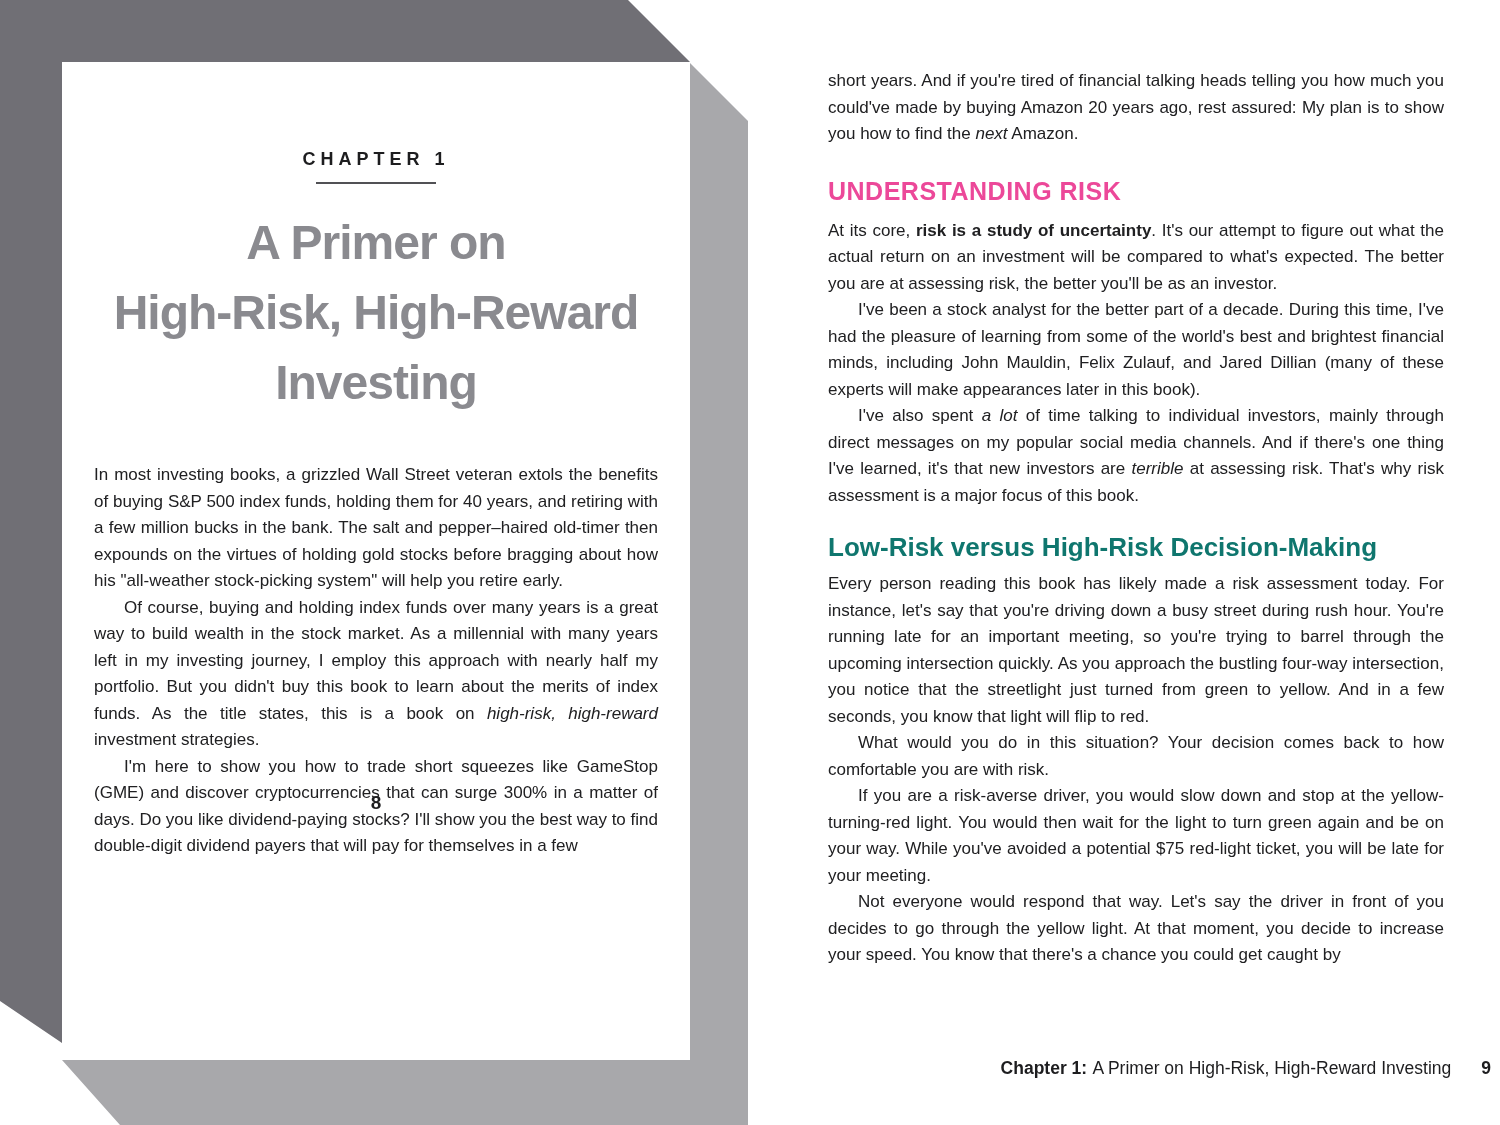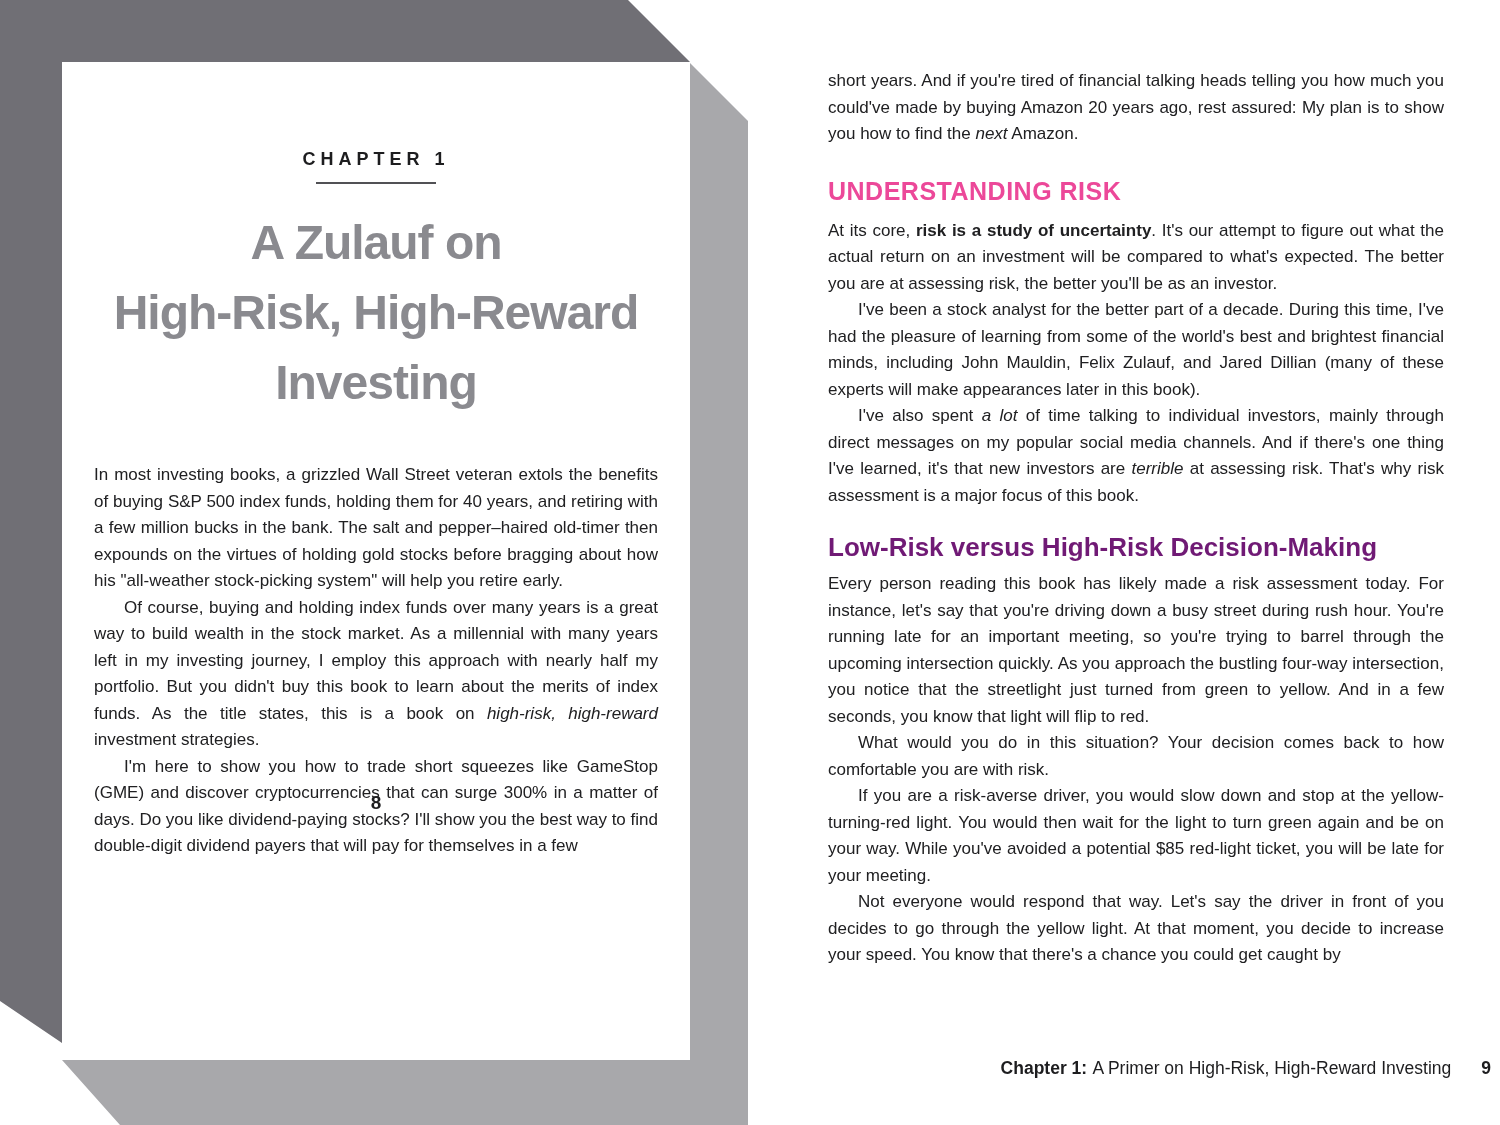--- a/index.html
+++ b/index.html
@@ -109,21 +109,21 @@
     font-weight: 700;
     letter-spacing: 0.5px;
     color: #ec4899;
     white-space: nowrap;
   }
   .h-sub {
     margin: 22px 0 8px 0;
     font-size: 26px;
     line-height: 32px;
     font-weight: 700;
-    color: #701a75;
+    color: #0f766e;
     white-space: nowrap;
   }
   .footer {
     position: absolute;
     left: 864px;
     top: 1056px;
     width: 627px;
     text-align: right;
     font-size: 17.5px;
     line-height: 24px;
@@ -144,21 +144,21 @@
 
   <svg class="decor" viewBox="0 0 1500 1125" aria-hidden="true">
     <polygon points="0,0 628,0 690,62 62,62 62,1043 0,1001" style="fill:var(--shadow-dark,#706f75)"></polygon>
     <polygon points="62,1060 690,1060 690,63 748,121 748,1125 120,1125" style="fill:var(--shadow-light,#a8a8ab)"></polygon>
   </svg>
 
   <section class="page-left">
     <div class="eyebrow">CHAPTER 1</div>
     <div class="rule"></div>
     <h1 class="title">
-      <span class="title-line">A Zulauf on</span>
+      <span class="title-line">A Primer on</span>
       <span class="title-line">High-Risk, High-Reward</span>
       <span class="title-line">Investing</span>
     </h1>
     <div class="body">
         <p><span>In most investing books, a grizzled Wall Street veteran extols the benefits of buying S&amp;P 500 index funds, holding them for 40 years, and retiring with a few million bucks in the bank. The salt and pepper–haired old-timer then expounds on the virtues of holding gold stocks before bragging about how his "all-weather stock-picking system" will help you retire early.</span></p>
         <p class="indent"><span>Of course, buying and holding index funds over many years is a great way to build wealth in the stock market. As a millennial with many years left in my investing journey, I employ this approach with nearly half my portfolio. But you didn't buy this book to learn about the merits of index funds. As the title states, this is a book on </span><span class="italic">high-risk, high-reward</span><span> investment strategies.</span></p>
         <p class="indent"><span>I'm here to show you how to trade short squeezes like GameStop (GME) and discover cryptocurrencies that can surge 300% in a matter of days. Do you like dividend-paying stocks? I'll show you the best way to find double-digit dividend payers that will pay for themselves in a few</span></p>
       </div>
     <div class="pagenum">8</div>
   </section>
@@ -170,21 +170,21 @@
     <h2 class="h-caps">UNDERSTANDING RISK</h2>
     <div class="body">
         <p><span>At its core, </span><span class="bold">risk is a study of uncertainty</span><span>. It's our attempt to figure out what the actual return on an investment will be compared to what's expected. The better you are at assessing risk, the better you'll be as an investor.</span></p>
         <p class="indent"><span>I've been a stock analyst for the better part of a decade. During this time, I've had the pleasure of learning from some of the world's best and brightest financial minds, including John Mauldin, Felix Zulauf, and Jared Dillian (many of these experts will make appearances later in this book).</span></p>
         <p class="indent"><span>I've also spent </span><span class="italic">a lot</span><span> of time talking to individual investors, mainly through direct messages on my popular social media channels. And if there's one thing I've learned, it's that new investors are </span><span class="italic">terrible</span><span> at assessing risk. That's why risk assessment is a major focus of this book.</span></p>
       </div>
     <h2 class="h-sub">Low-Risk versus High-Risk Decision-Making</h2>
     <div class="body">
         <p><span>Every person reading this book has likely made a risk assessment today. For instance, let's say that you're driving down a busy street during rush hour. You're running late for an important meeting, so you're trying to barrel through the upcoming intersection quickly. As you approach the bustling four-way intersection, you notice that the streetlight just turned from green to yellow. And in a few seconds, you know that light will flip to red.</span></p>
         <p class="indent"><span>What would you do in this situation? Your decision comes back to how comfortable you are with risk.</span></p>
-        <p class="indent"><span>If you are a risk-averse driver, you would slow down and stop at the yellow-turning-red light. You would then wait for the light to turn green again and be on your way. While you've avoided a potential $85 red-light ticket, you will be late for your meeting.</span></p>
+        <p class="indent"><span>If you are a risk-averse driver, you would slow down and stop at the yellow-turning-red light. You would then wait for the light to turn green again and be on your way. While you've avoided a potential $75 red-light ticket, you will be late for your meeting.</span></p>
         <p class="indent"><span>Not everyone would respond that way. Let's say the driver in front of you decides to go through the yellow light. At that moment, you decide to increase your speed. You know that there's a chance you could get caught by</span></p>
       </div>
   </section>
 
   <footer class="footer">
     <span class="f-bold">Chapter 1:</span><span class="f-title">A Primer on High-Risk, High-Reward Investing</span><span class="f-num">9</span>
   </footer>
 
 </div>
 

